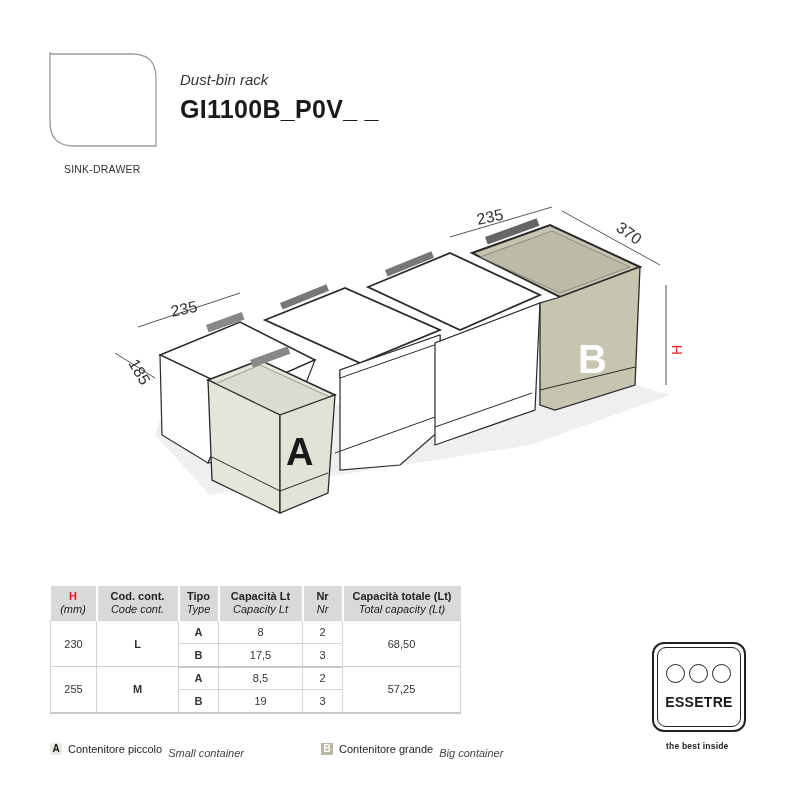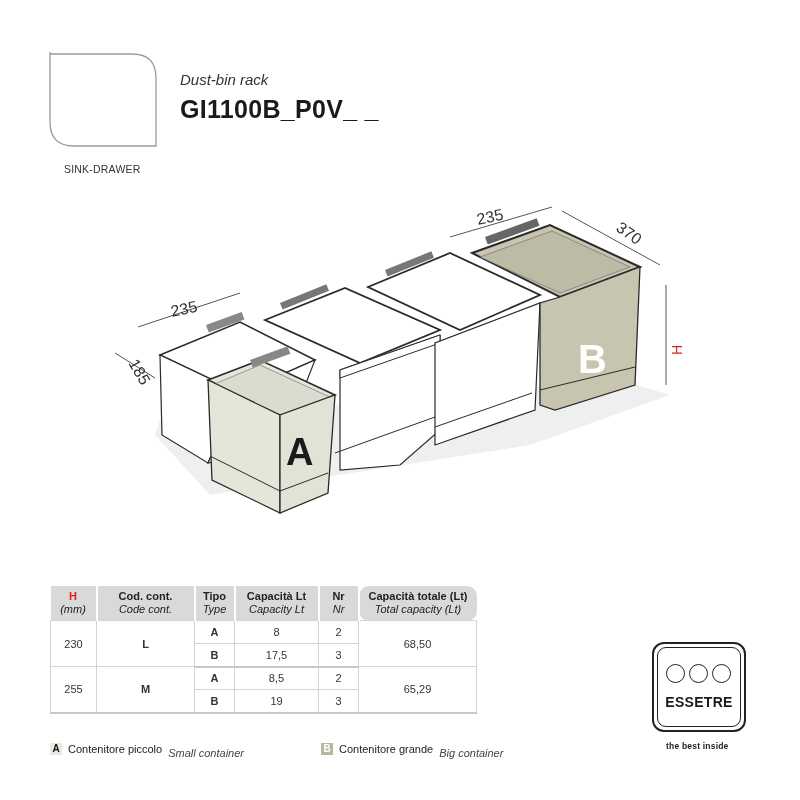--- a/index.html
+++ b/index.html
@@ -24,21 +24,21 @@
 
   
   .spec-table { position: absolute; left: 50px; top: 586px; border-collapse: collapse; font-size: 11px; }
   .spec-table th { background: #d9d9d9; font-weight: bold; padding: 4px 6px; text-align: center;
     border-right: 2px solid #ffffff; line-height: 13px; color: #222; }
   .spec-table th .en { font-weight: normal; font-style: italic; display: block; }
   .spec-table th .red { color: #e02020; }
   .spec-table td { text-align: center; border: 1px solid #d4d4d4; height: 23px; color: #333; }
   .spec-table td.bold { font-weight: bold; }
   .spec-table tr.group-end td { border-bottom: 2px solid #c8c8c8; }
-  .c1 { width: 46px; } .c2 { width: 98px; } .c3 { width: 40px; } .c4 { width: 84px; } .c5 { width: 40px; } .c6 { width: 118px; }
+  .c1 { width: 46px; } .c2 { width: 82px; } .c3 { width: 40px; } .c4 { width: 84px; } .c5 { width: 40px; } .c6 { width: 118px; }
 
   
   .legend { position: absolute; top: 738px; font-size: 11px; display: flex; align-items: center; gap: 6px; }
   .legend-a { left: 50px; }
   .legend-b { left: 321px; }
   .swatch { width: 12px; height: 12px; font-size: 10px; font-weight: bold; display: inline-flex; align-items: center; justify-content: center; }
   .swatch-a { background: #e9e9e2; color: #111; }
   .swatch-b { background: #b9b6a2; color: #fff; }
   .legend .it { color: #222; }
   .legend .en { font-style: italic; color: #444; margin-top: 9px; }
@@ -131,21 +131,21 @@
 </div>
 
 <table class="spec-table">
   <thead>
     <tr>
       <th class="c1"><span class="red">H</span><span class="en">(mm)</span></th>
       <th class="c2"><span>Cod. cont.</span><span class="en">Code cont.</span></th>
       <th class="c3"><span>Tipo</span><span class="en">Type</span></th>
       <th class="c4"><span>Capacità Lt</span><span class="en">Capacity Lt</span></th>
       <th class="c5"><span>Nr</span><span class="en">Nr</span></th>
-      <th class="c6" style="border-right:none;border-radius:10px;"><span>Capacità totale (Lt)</span><span class="en">Total capacity (Lt)</span></th>
+      <th class="c6" style="border-right:none;"><span>Capacità totale (Lt)</span><span class="en">Total capacity (Lt)</span></th>
     </tr>
   </thead>
   <tbody>
     <tr>
       <td rowspan="2">230</td>
       <td rowspan="2" class="bold">L</td>
       <td class="bold">A</td>
       <td>8</td>
       <td>2</td>
       <td rowspan="2">68,50</td>
@@ -154,21 +154,21 @@
       <td class="bold">B</td>
       <td>17,5</td>
       <td>3</td>
     </tr>
     <tr>
       <td rowspan="2" style="border-bottom:2px solid #c8c8c8;text-align:center;">255</td>
       <td rowspan="2" class="bold" style="border-bottom:2px solid #c8c8c8;">M</td>
       <td class="bold">A</td>
       <td>8,5</td>
       <td>2</td>
-      <td rowspan="2" style="border-bottom:2px solid #c8c8c8;">65,29</td>
+      <td rowspan="2" style="border-bottom:2px solid #c8c8c8;">57,25</td>
     </tr>
     <tr class="group-end">
       <td class="bold">B</td>
       <td>19</td>
       <td>3</td>
     </tr>
   </tbody>
 </table>
 
 <div class="legend legend-a">

